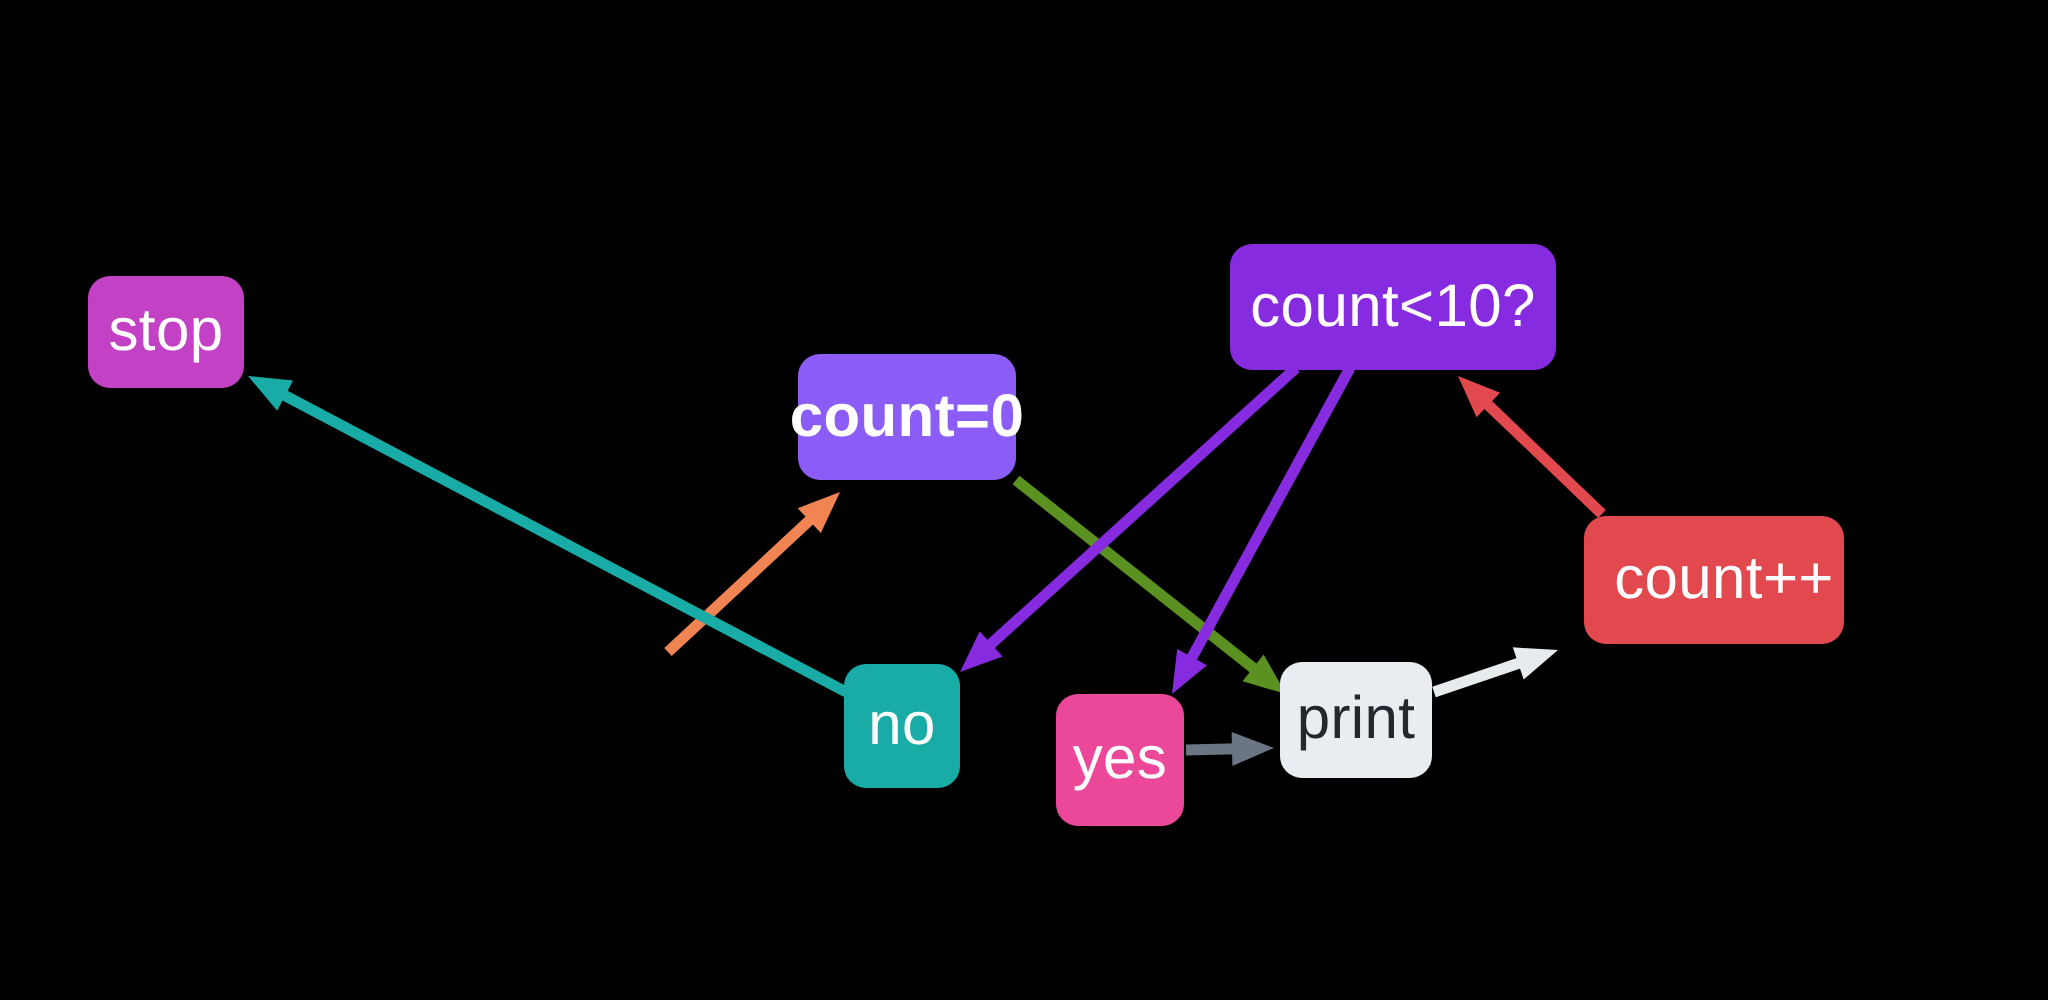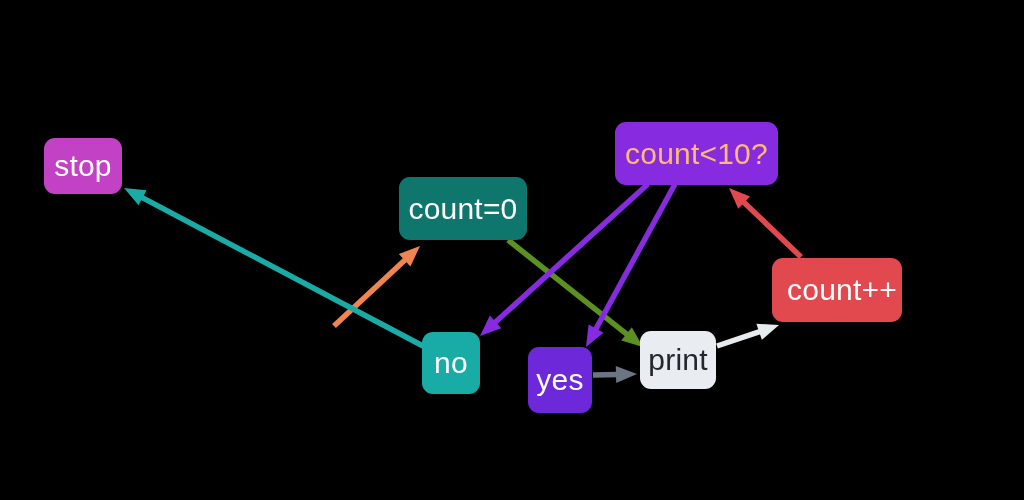--- a/index.html
+++ b/index.html
@@ -70,31 +70,31 @@
         <polygon points="779,325 761.8368236980992,339.78767660012454 756.3831041255327,323.68621881445176" fill="#e6ebee"></polygon>
       </g>
       <g>
         <line x1="801" y1="257" x2="741.9957876920776" y2="200.45429653824107" stroke="#e2494f" stroke-width="5.5"></line>
         <polygon points="729,188 750.0429478949266,196.3931128844668 738.2805567199212,208.66691237142902" fill="#e2494f"></polygon>
       </g>
     </svg>
 <div class="node" style="left: 44px; top: 138px; width: 78px; height: 56px; background: rgb(195, 65, 197); color: rgb(255, 255, 255);">
       <span>stop</span>
     </div>
-    <div class="node" style="left: 399px; top: 177px; width: 128px; height: 63px; background: #0f766e; color: rgb(255, 255, 255);">
+    <div class="node" style="left: 399px; top: 177px; width: 109px; height: 63px; background: #8b5cf6; color: rgb(255, 255, 255); font-weight: bold;">
       <span>count=0</span>
     </div>
-    <div class="node" style="left: 615px; top: 122px; width: 163px; height: 63px; background: rgb(135, 43, 224); color: #fdba74;">
+    <div class="node" style="left: 615px; top: 122px; width: 163px; height: 63px; background: rgb(135, 43, 224); color: #ffffff;">
       <span>count&lt;10?</span>
     </div>
     <div class="node" style="left: 422px; top: 332px; width: 58px; height: 62px; background: rgb(25, 172, 166); color: rgb(255, 255, 255);">
       <span>no</span>
     </div>
-    <div class="node" style="left: 528px; top: 347px; width: 64px; height: 66px; background: #6d28d9; color: rgb(255, 255, 255);">
+    <div class="node" style="left: 528px; top: 347px; width: 64px; height: 66px; background: #ec4899; color: rgb(255, 255, 255);">
       <span>yes</span>
     </div>
     <div class="node" style="left: 640px; top: 331px; width: 76px; height: 58px; background: rgb(233, 237, 241); color: rgb(35, 39, 46);">
       <span>print</span>
     </div>
-    <div class="node" style="left: 772px; top: 258px; width: 130px; height: 64px; background: rgb(226, 73, 79); color: rgb(255, 255, 255); padding-left: 10px;">
+    <div class="node" style="left: 792px; top: 258px; width: 130px; height: 64px; background: rgb(226, 73, 79); color: rgb(255, 255, 255); padding-left: 10px;">
       <span>count++</span>
     </div>
   </div>
 
 </body></html>

